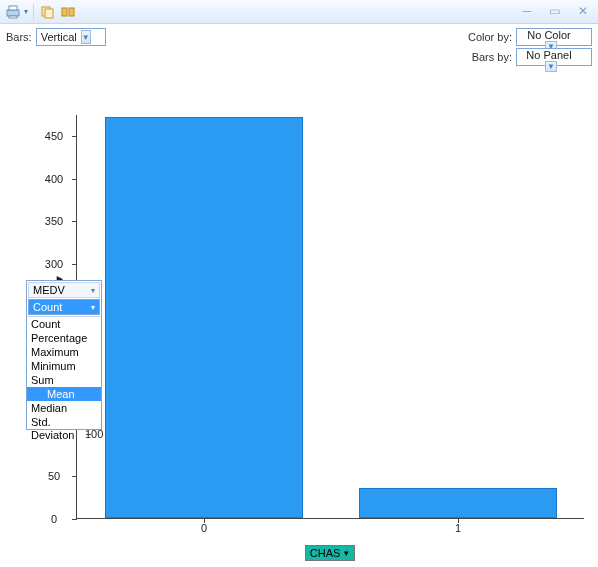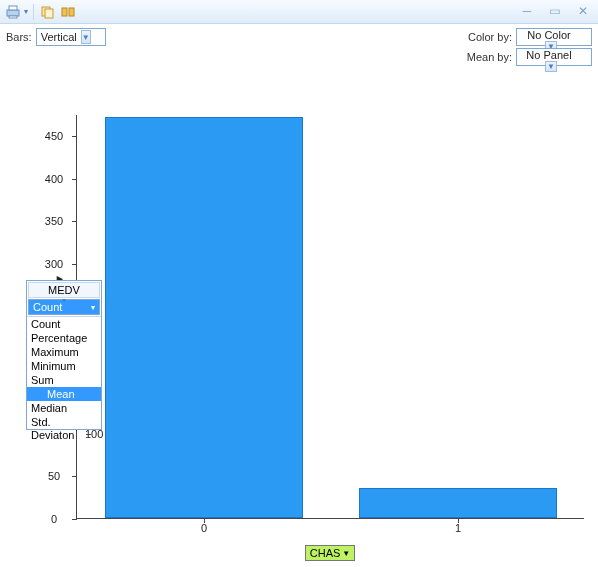--- a/index.html
+++ b/index.html
@@ -168,21 +168,21 @@
     bottom: 6px;
   }
   .xaxis-label {
     display: inline-flex;
     align-items: center;
     gap: 2px;
     border: 1px solid #777;
     padding: 0 4px;
     height: 16px;
     font-size: 11px;
-    background: #bef264;
+    background: #14b8a6;
   }
   .triangle-down { font-size: 8px; }
 
   
   .popup {
     position: absolute;
     left: 26px;
     top: 280px;
     width: 76px;
     border: 1px solid #7ea6d6;
@@ -194,21 +194,20 @@
     display: flex;
     align-items: center;
     padding: 1px 4px;
     height: 16px;
   }
   .popup-row.sel {
     background: #f2f7fd;
     border: 1px solid #c7d8ee;
     margin: 1px;
     justify-content: space-between;
-    flex-direction: column;
   }
   .popup-row.edit {
     background: #3399ff;
     color: #fff;
     margin: 1px;
     border: 1px solid #7ea6d6;
     justify-content: space-between;
   }
   .popup-list {
     border-top: 1px solid #c7d8ee;
@@ -272,21 +271,21 @@
   </div>
   <div class="ctrl-right">
     <div class="ctrl-pair">
       <span class="ctrl-label">Color by:</span>
       <div class="combo w76">
         <span>No Color</span>
         <span class="arrow">▼</span>
       </div>
     </div>
     <div class="ctrl-pair">
-      <span class="ctrl-label">Mean by:</span>
+      <span class="ctrl-label">Bars by:</span>
       <div class="combo w76">
         <span>No Panel</span>
         <span class="arrow">▼</span>
       </div>
     </div>
   </div>
 </div>
 
 <div class="chart-area">
   <div class="yaxis-label">Count of MEDV ▼</div>

